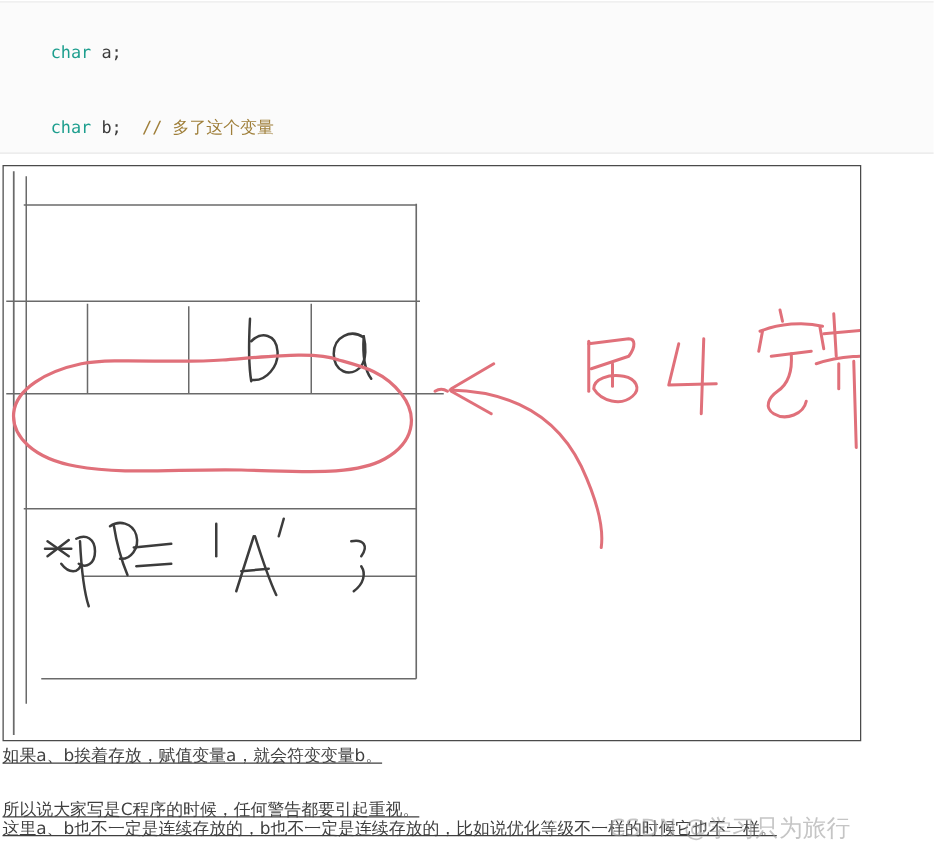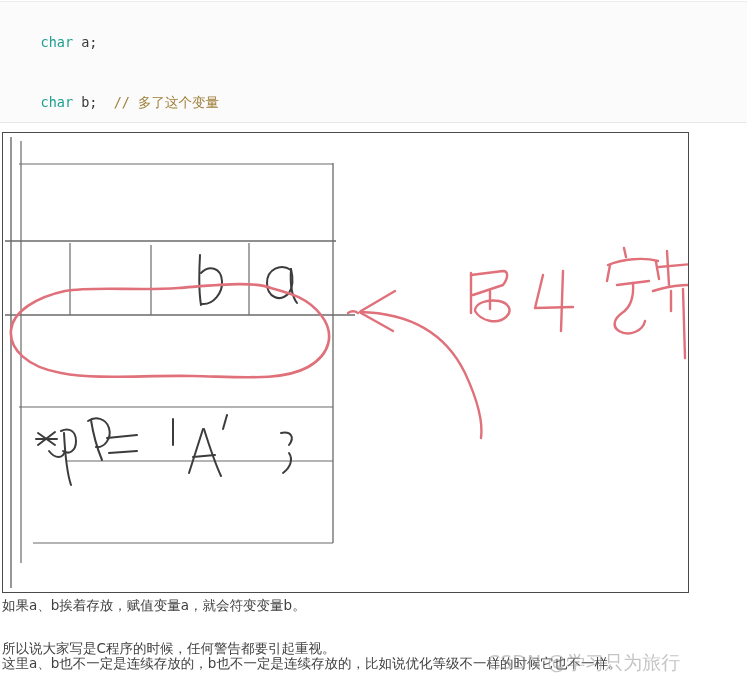--- a/index.html
+++ b/index.html
@@ -57,20 +57,21 @@
 
   
   .para {
     position: absolute;
     left: 2px;
     font-size: 13.5px;
     color: #3f3f3f;
     line-height: 17px;
     white-space: nowrap;
     font-family: "DejaVu Sans", "Liberation Sans", sans-serif;
+    text-decoration: underline;
   }
   #para-1 { top: 597px; }
   #para-2 { top: 640px; }
   #para-3 { top: 655px; }
 
   .watermark {
     position: absolute;
     left: 487px;
     top: 650px;
     font-size: 19px;

